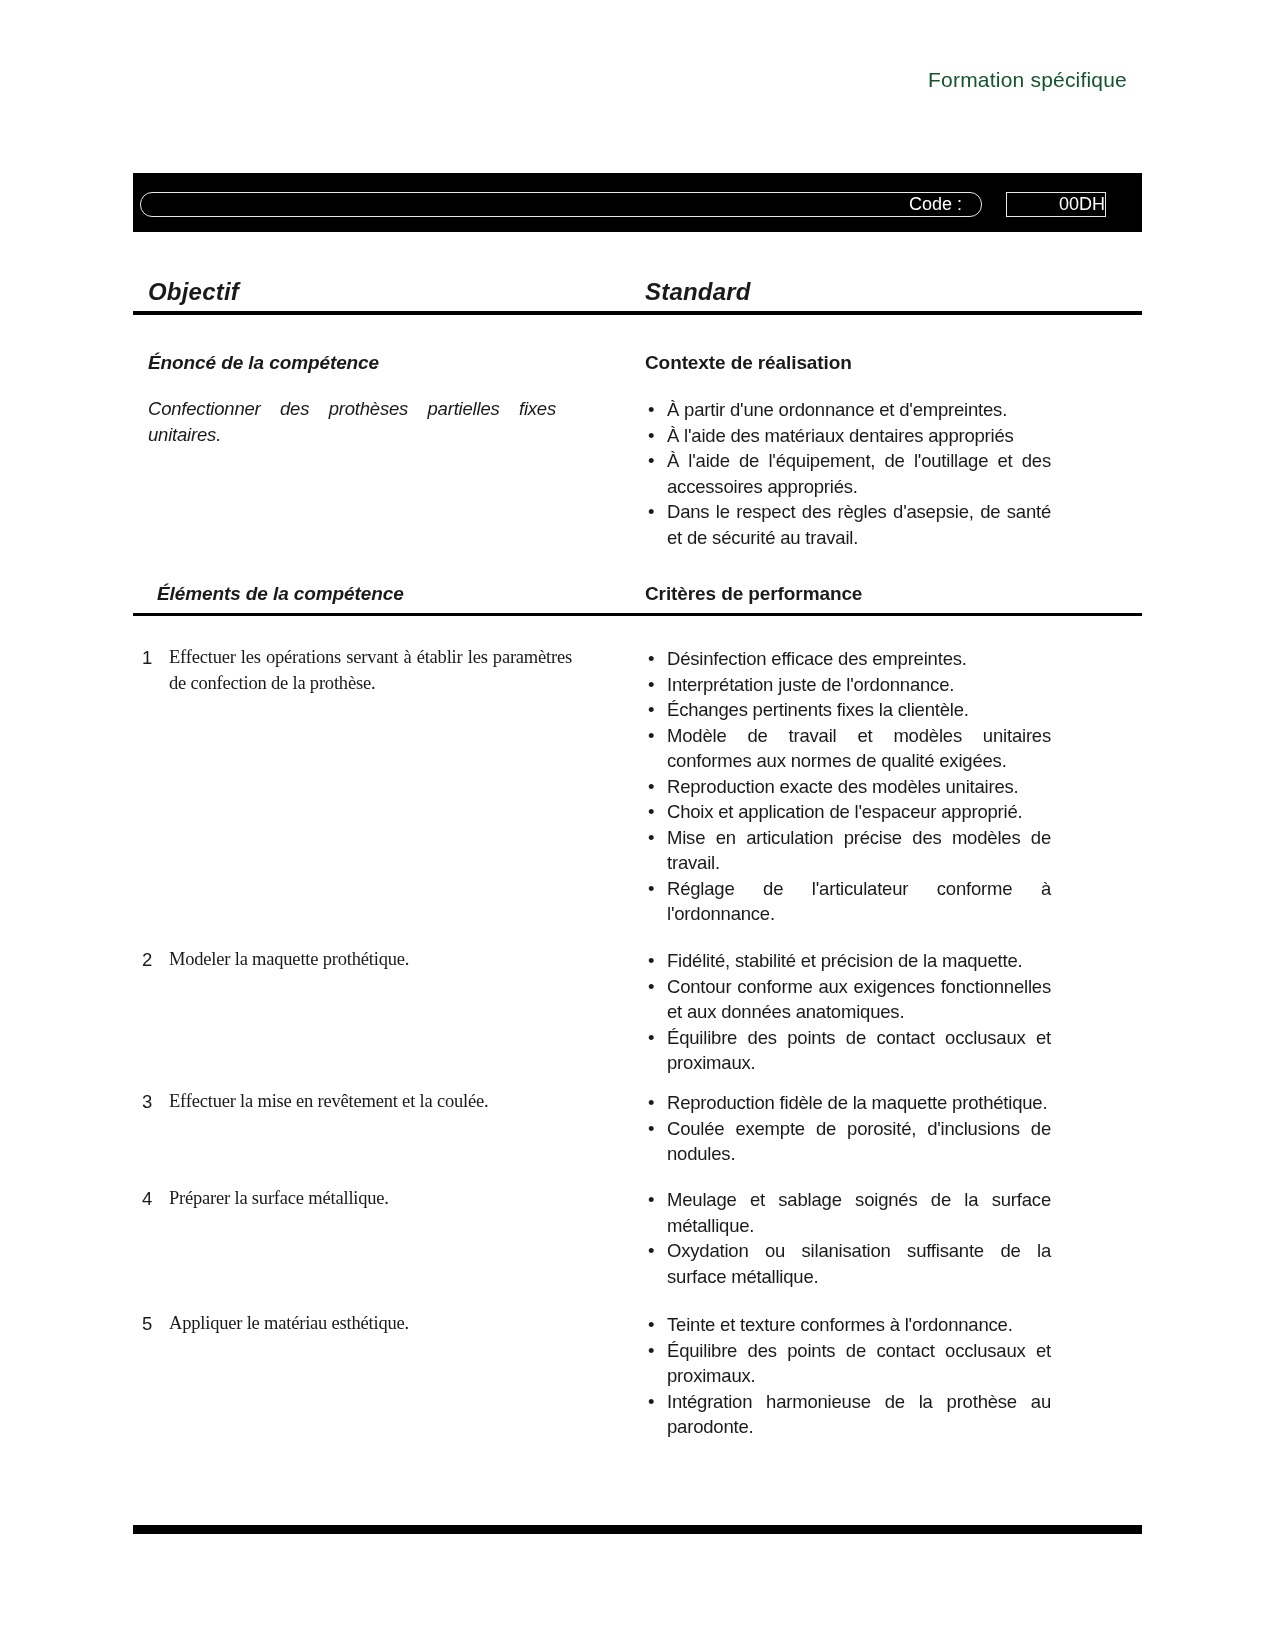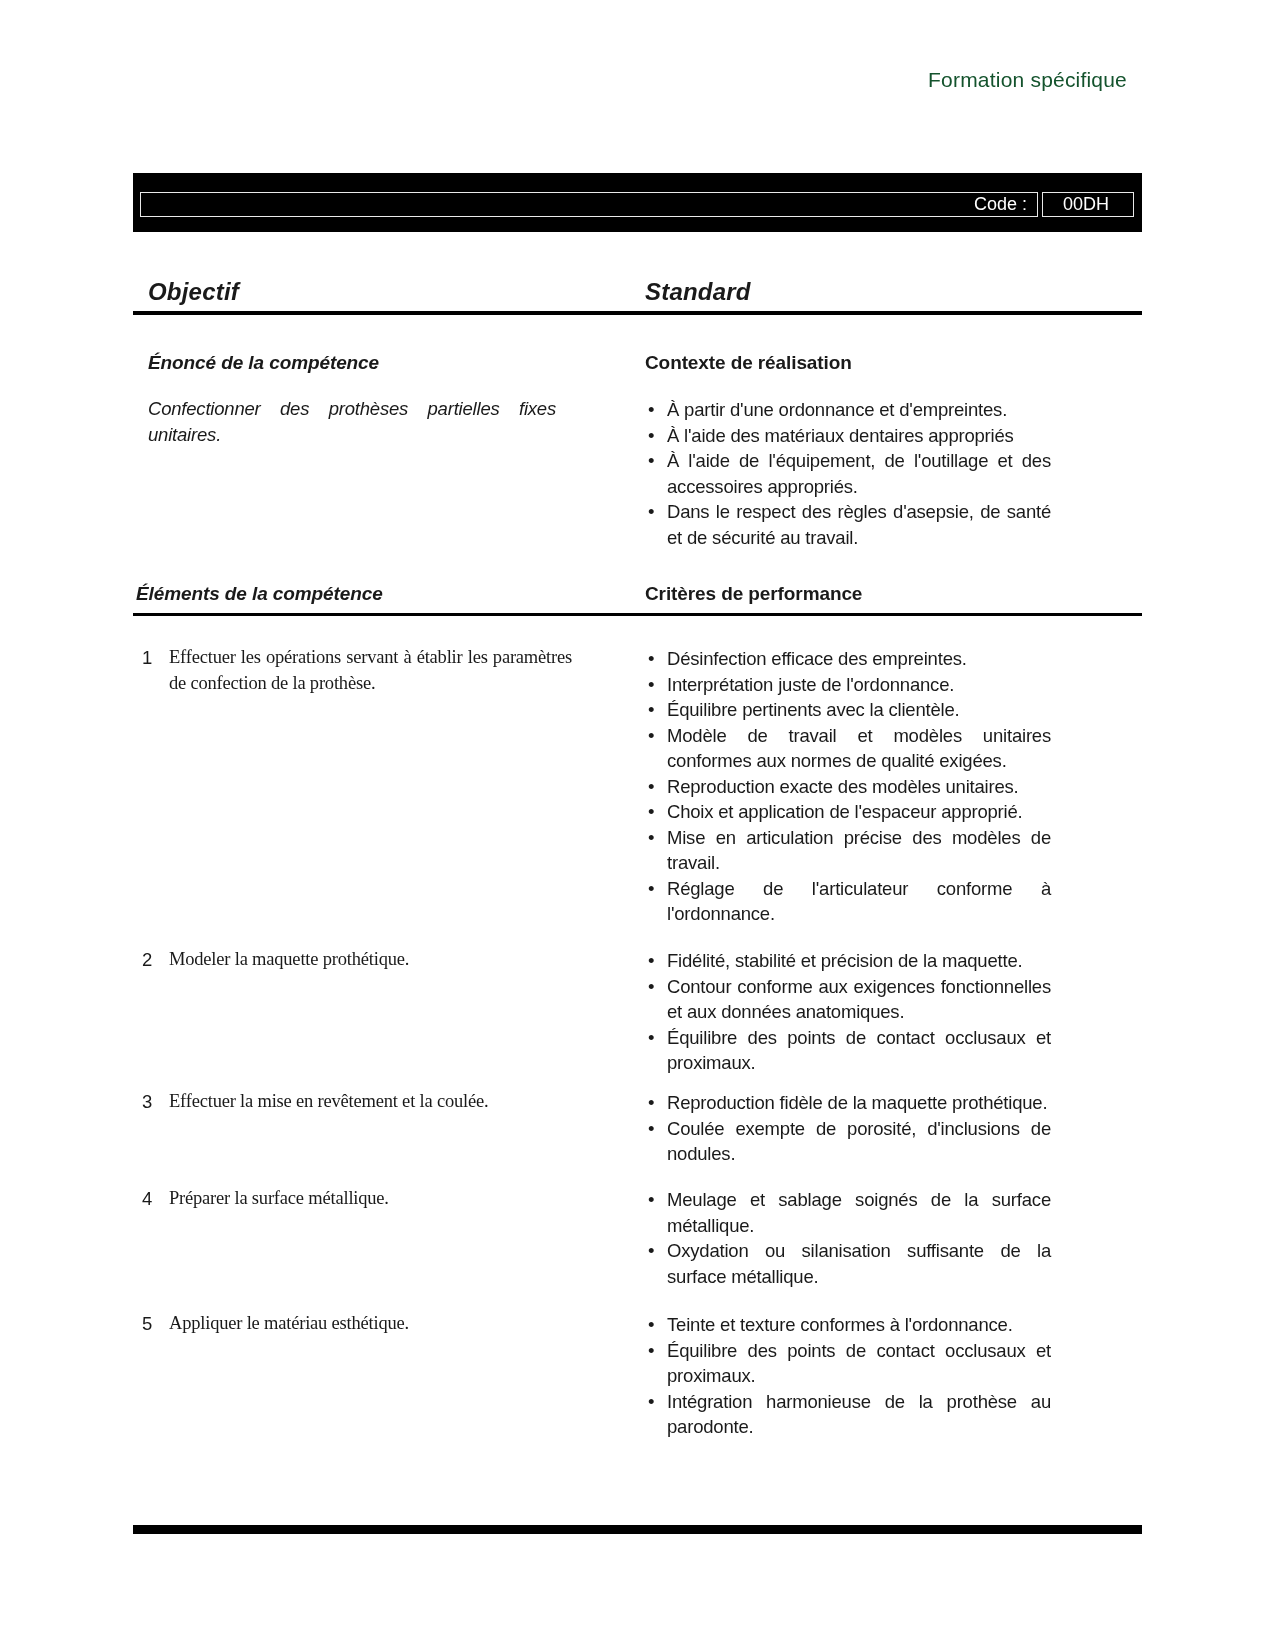--- a/index.html
+++ b/index.html
@@ -18,22 +18,22 @@
   
   .code-bar{
     position:absolute;left:133px;top:173px;width:1009px;height:59px;
     background:#000;box-sizing:border-box;padding:19px 7px 0 7px;
   }
   .code-row{display:flex;height:25px;}
   .code-cell{
     box-sizing:border-box;border:1px solid #e9e9e9;
     color:#fff;font-size:18px;line-height:23px;text-align:right;
   }
-  .code-cell.title{flex:1;margin-right:4px;padding-right:10px;}
-  .code-cell.code{width:92px;margin-right:1px;padding-right:24px;}
+  .code-cell.title{flex:1;margin-right:24px;padding-right:19px;border-radius:12px;}
+  .code-cell.code{width:100px;margin-right:29px;padding-right:0;}
   
   .rule{position:absolute;left:133px;width:1009px;background:#000;}
   .rule1{top:311px;height:4px;}
   .rule2{top:613px;height:3px;}
   .footer-bar{position:absolute;left:133px;top:1525px;width:1009px;height:9px;background:#000;}
   
   .row{position:absolute;left:133px;width:1009px;}
   .lcol{position:absolute;left:15px;top:0;width:430px;font-style:italic;}
   .rcol{position:absolute;left:512px;top:0;width:420px;}
   .col-heads{top:278px;}
@@ -117,36 +117,36 @@
       <ul class="bullets">
           <li>À partir d'une ordonnance et d'empreintes.</li>
           <li>À l'aide des matériaux dentaires appropriés</li>
           <li>À l'aide de l'équipement, de l'outillage et des accessoires appropriés.</li>
           <li>Dans le respect des règles d'asepsie, de santé et de sécurité au travail.</li>
         </ul>
     </div>
   </div>
 
   <div class="row sec-heads-2">
-    <div class="lcol sec-head" style="left:3px;">Éléments de la compétence</div>
+    <div class="lcol sec-head" style="left:24px;">Éléments de la compétence</div>
     <div class="rcol sec-head">Critères de performance</div>
   </div>
 
   <div class="rule rule2"></div>
 
   <div class="row r-item1">
     <div class="item-lcol item">
       <div class="num">1</div>
       <div class="itext">Effectuer les opérations servant à établir les paramètres de confection de la prothèse.</div>
     </div>
     <div class="rcol">
       <ul class="bullets">
           <li>Désinfection efficace des empreintes.</li>
           <li>Interprétation juste de l'ordonnance.</li>
-          <li>Équilibre pertinents avec la clientèle.</li>
+          <li>Échanges pertinents fixes la clientèle.</li>
           <li>Modèle de travail et modèles unitaires conformes aux normes de qualité exigées.</li>
           <li>Reproduction exacte des modèles unitaires.</li>
           <li>Choix et application de l'espaceur approprié.</li>
           <li>Mise en articulation précise des modèles de travail.</li>
           <li>Réglage de l'articulateur conforme à l'ordonnance.</li>
         </ul>
     </div>
   </div>
 
   <div class="row r-item2">

